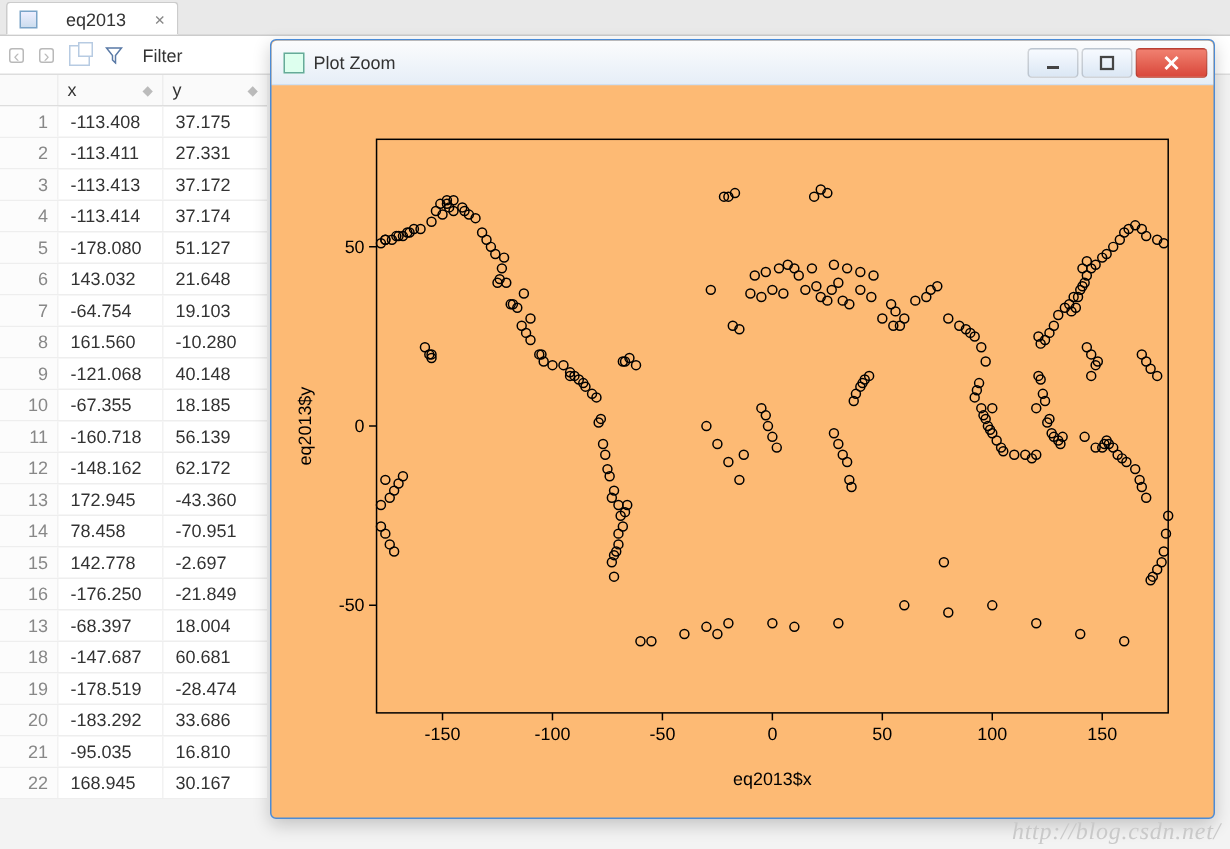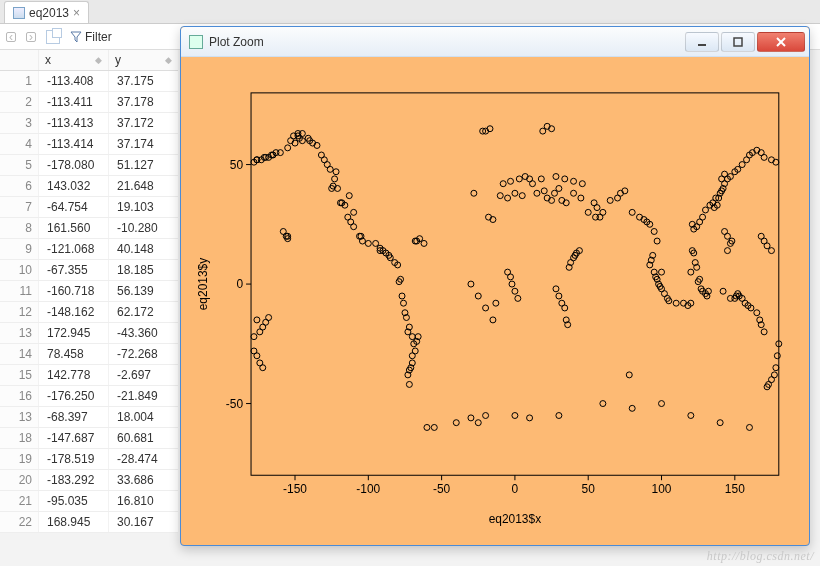--- a/index.html
+++ b/index.html
@@ -1,24 +1,24 @@
 <!DOCTYPE html>
 <html><head>
 <meta charset="utf-8">
 <style>
   *{box-sizing:border-box;margin:0;padding:0;font-family:"Segoe UI",Arial,sans-serif;font-size:12px;color:#333}
   body{background:#f3f3f3;width:820px;height:566px;overflow:hidden;position:relative}
   
   .tabbar{height:24px;background:#e9e9e9;border-bottom:1px solid #ccc;display:flex;align-items:flex-end;padding-left:4px}
-  .tab{height:22px;background:#fff;border:1px solid #ccc;border-bottom:none;border-radius:3px 3px 0 0;padding:2px 8px;display:flex;align-items:center;gap:4px}
+  .tab{height:22px;background:#fff;border:1px solid #ccc;border-bottom:none;border-radius:3px 3px 0 0;padding:2px 8px;display:flex;align-items:center;gap:19px}
   .tab-icon{width:12px;height:12px;display:inline-block;border:1px solid #7aa3c8;background:linear-gradient(#eef,#cde)}
   .tab-close{color:#888}
   
   .toolbar{height:26px;background:#fff;border-bottom:1px solid #ddd;display:flex;align-items:center;padding:0 6px;gap:10px}
-  .tb-btn{display:flex;align-items:center;gap:3px;color:#5a7aa6;cursor:pointer}
+  .tb-btn{display:flex;align-items:center;gap:13px;color:#5a7aa6;cursor:pointer}
   .funnel{width:12px;height:12px;display:inline-block}
   .funnel svg{display:block}
   .arrow-l,.arrow-r{width:10px;height:10px;border:1px solid #b9b9b9;border-radius:2px;color:#bbb;display:inline-flex;align-items:center;justify-content:center}
   .sheet-icon{width:14px;height:14px;display:inline-block;border:1px solid #b7cbe2;background:#fff;position:relative}
   .sheet-icon::after{content:"";position:absolute;right:-3px;top:-3px;width:8px;height:8px;border:1px solid #b7cbe2;background:#fff}
   
   .grid{background:#fff;width:178px}
   .gh{display:flex;border-bottom:1px solid #ddd;background:#fafafa}
   .gh div{padding:3px 6px;text-align:center;color:#666}
   .gh .rownum{width:38px}
@@ -31,21 +31,21 @@
   .plotwin{position:absolute;left:180px;top:26px;width:630px;height:520px;background:#fdba74;border:1px solid #4b8bd6;border-radius:4px;box-shadow:0 4px 12px rgba(0,0,0,0.2)}
   .titlebar{height:30px;background:linear-gradient(#fbfcfd,#e6eef7);border-bottom:1px solid #cfe0f2;display:flex;align-items:center;padding:0 4px 0 8px;border-radius:4px 4px 0 0}
   .titlebar .ico{width:14px;height:14px;margin-right:6px;display:inline-block;border:1px solid #6a9;background:#dfe}
   .titlebar .title{flex:1;color:#333}
   .winbtn{width:34px;height:20px;margin-left:2px;border:1px solid rgba(0,0,0,0.15);border-radius:3px;display:flex;align-items:center;justify-content:center;background:linear-gradient(#f7faff,#dbe7f4)}
   .winbtn.close{background:linear-gradient(#f08070,#d9483b);width:48px}
   .winbtn svg{display:block}
   .plotarea{position:absolute;left:10px;right:10px;top:36px;bottom:10px}
   .plotarea svg{width:100%;height:100%}
   
-  .wm{position:absolute;right:6px;bottom:2px;color:#c9c9c9;font-style:italic;font-family:Georgia,serif;font-size:12px;letter-spacing:0.5px}
+  .wm{position:absolute;right:6px;bottom:2px;color:#c9c9c9;font-style:italic;font-family:Georgia,serif;font-size:16px;letter-spacing:0.5px}
 </style>
 </head>
 <body>
 
 <div class="tabbar">
   <div class="tab">
     <span class="tab-icon"></span>
     <span>eq2013</span>
     <span class="tab-close">×</span>
   </div>
@@ -79,21 +79,21 @@
   </div>
   <div id="grid-body">
       <div class="gr">
         <div class="rownum">1</div>
         <div class="cell">-113.408</div>
         <div class="cell">37.175</div>
       </div>
       <div class="gr">
         <div class="rownum">2</div>
         <div class="cell">-113.411</div>
-        <div class="cell">37.178</div>
+        <div class="cell">27.331</div>
       </div>
       <div class="gr">
         <div class="rownum">3</div>
         <div class="cell">-113.413</div>
         <div class="cell">37.172</div>
       </div>
       <div class="gr">
         <div class="rownum">4</div>
         <div class="cell">-113.414</div>
         <div class="cell">37.174</div>
@@ -139,21 +139,21 @@
         <div class="cell">62.172</div>
       </div>
       <div class="gr">
         <div class="rownum">13</div>
         <div class="cell">172.945</div>
         <div class="cell">-43.360</div>
       </div>
       <div class="gr">
         <div class="rownum">14</div>
         <div class="cell">78.458</div>
-        <div class="cell">-72.268</div>
+        <div class="cell">-70.951</div>
       </div>
       <div class="gr">
         <div class="rownum">15</div>
         <div class="cell">142.778</div>
         <div class="cell">-2.697</div>
       </div>
       <div class="gr">
         <div class="rownum">16</div>
         <div class="cell">-176.250</div>
         <div class="cell">-21.849</div>

